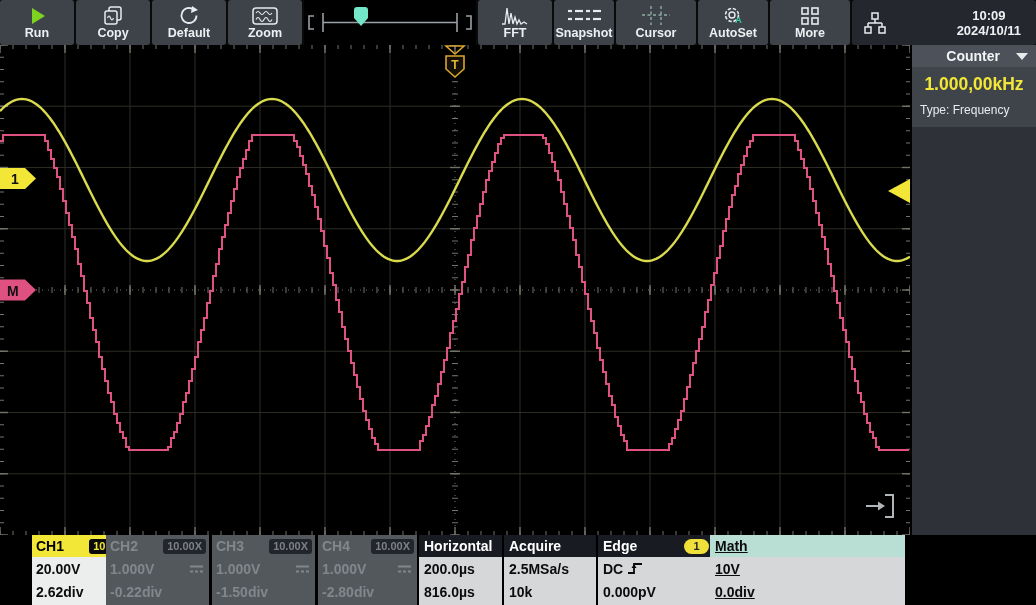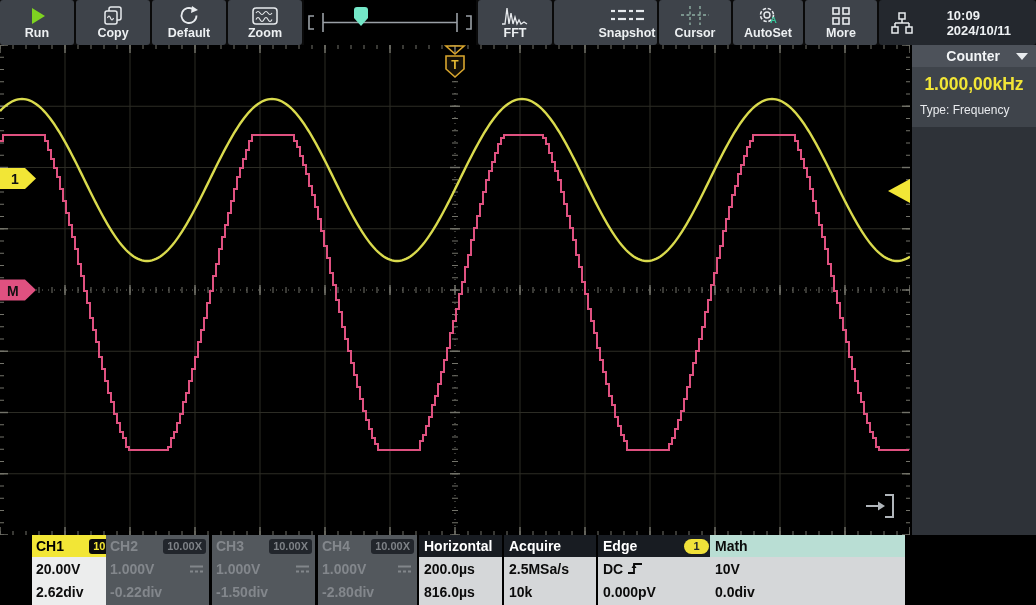--- a/index.html
+++ b/index.html
@@ -7,26 +7,26 @@
        font-family:"Liberation Sans",sans-serif;-webkit-font-smoothing:antialiased;}
   
   .toolbar{position:absolute;left:0;top:0;width:1036px;height:45px;background:#0a0a0a;
            display:flex;gap:2px;}
   .tbtn{height:45px;background:#3e434a;border-radius:3px;display:flex;flex-direction:column;
         align-items:center;justify-content:center;color:#edf0f2;font-size:12.5px;font-weight:bold;
         flex:0 0 auto;cursor:default;}
   .tbtn .ic{height:21px;display:flex;align-items:center;justify-content:center;}
   .tbtn .lb{margin-top:1px;line-height:13px;}
   .trig{width:64px;background:#363b42;color:#bcc3c9;justify-content:center;font-size:13px;}
-  .w66{width:74px;} .w72{width:60px;padding-left:43px;} .w58{width:72px;} .w70{width:70px;}
+  .w66{width:74px;} .w72{width:60px;} .w58{width:80px;} .w70{width:70px;}
   .sliderbox{width:172px;background:#000;position:relative;border-radius:0;}
   .clock{flex:1 1 auto;background:#24282e;border-radius:3px;display:flex;align-items:center;
          color:#eef1f3;font-size:13px;font-weight:bold;}
   .clock .nw{margin-left:10px;}
-  .clock .tstack{margin-left:auto;margin-right:25px;text-align:left;line-height:15px;}
+  .clock .tstack{margin-left:auto;margin-right:15px;text-align:center;line-height:15px;}
   
   #wave{position:absolute;left:0;top:45px;background:#000;}
   
   .rpanel{position:absolute;left:912px;top:45px;width:124px;height:490px;background:#2e3238;}
   .counter-card{background:#3f444b;}
   .counter-head{height:22px;background:#4d525a;display:flex;align-items:center;
                 justify-content:flex-end;padding-right:8px;gap:16px;color:#f2f4f6;
                 font-size:14px;font-weight:bold;cursor:default;}
   .tri-down{width:0;height:0;border-left:6px solid transparent;border-right:6px solid transparent;
             border-top:7px solid #e8ebee;}
@@ -786,21 +786,21 @@
       <svg width="16" height="15" viewBox="0 0 16 15">
         <polyline points="1,12 7,12 7,3 15,3" fill="none" stroke="#0b0b0b" stroke-width="1.8"></polyline>
         <polygon points="4.5,7 9.5,7 7,3" fill="#0b0b0b"></polygon>
       </svg>
       </div>
     <div class="row">
         <span>0.000pV</span>
       </div>
   </div>
 
-  <div class="box dbox math" style="left:710px;width:195px;">
+  <div class="box dbox math" style="left:710px;width:195px;text-decoration:underline;">
     <div class="hd">
         <span>Math</span>
       </div>
     <div class="row">
         <span>10V</span>
       </div>
     <div class="row">
         <span>0.0div</span>
       </div>
   </div>

